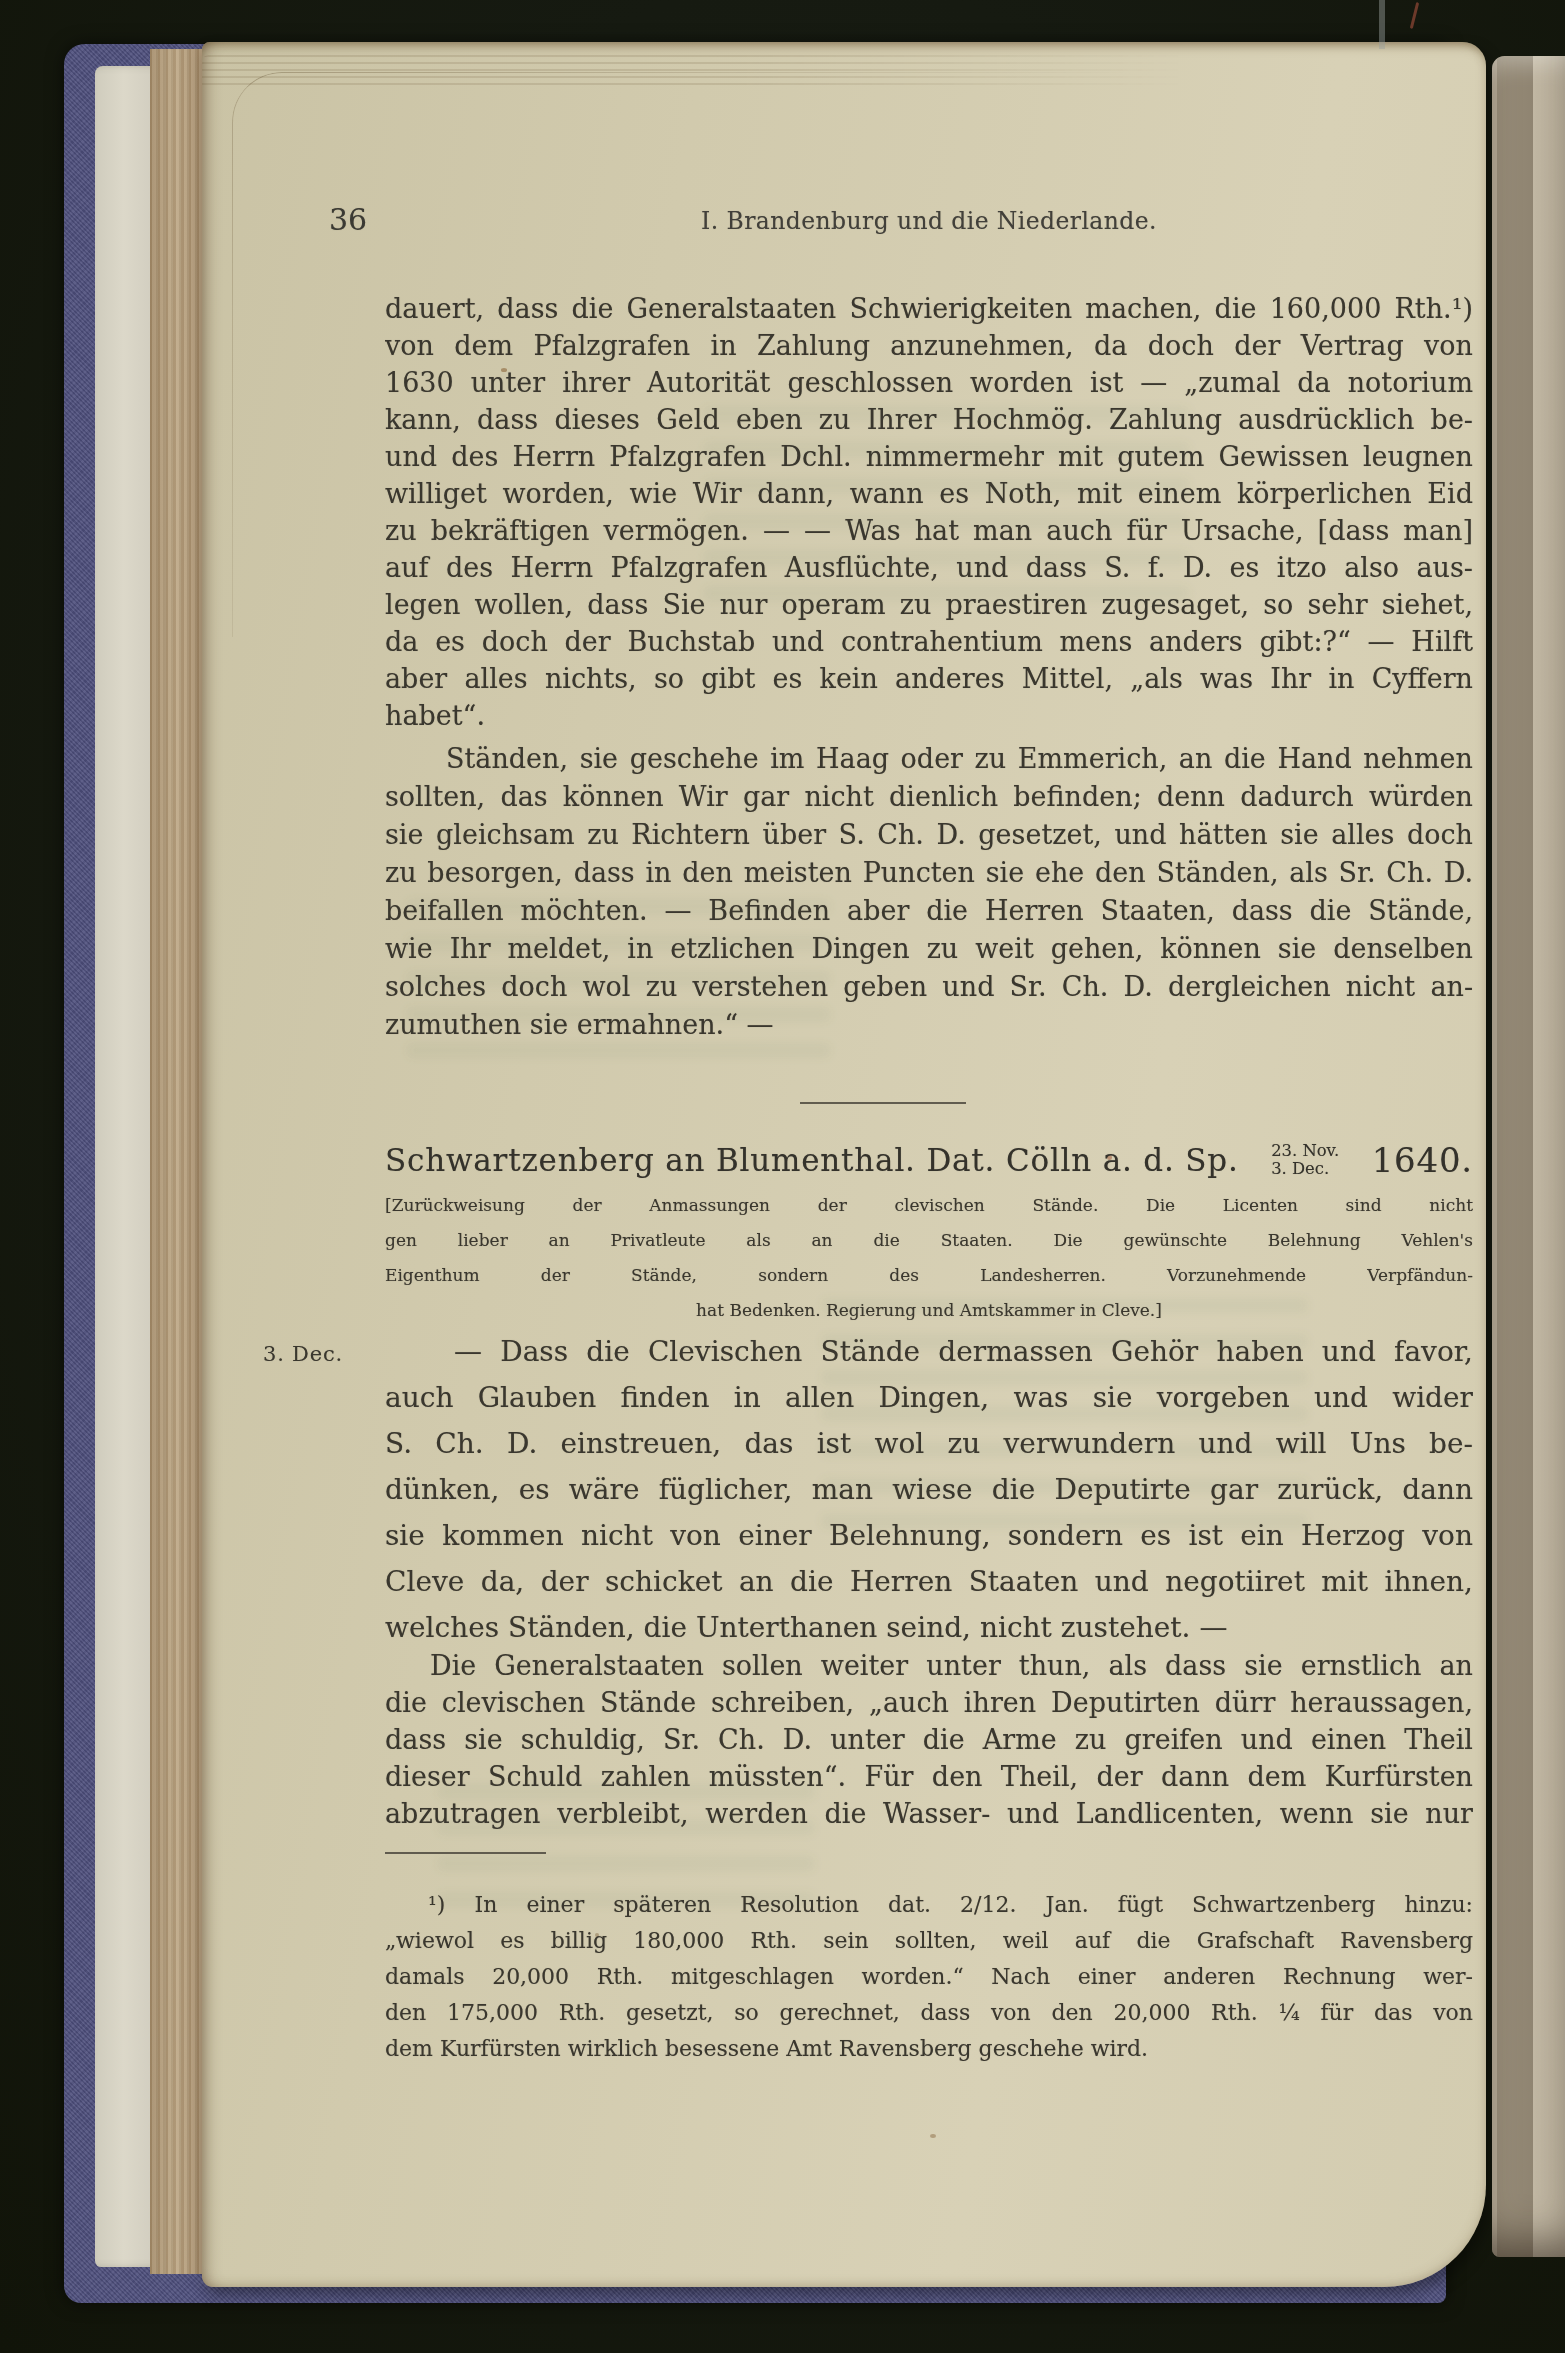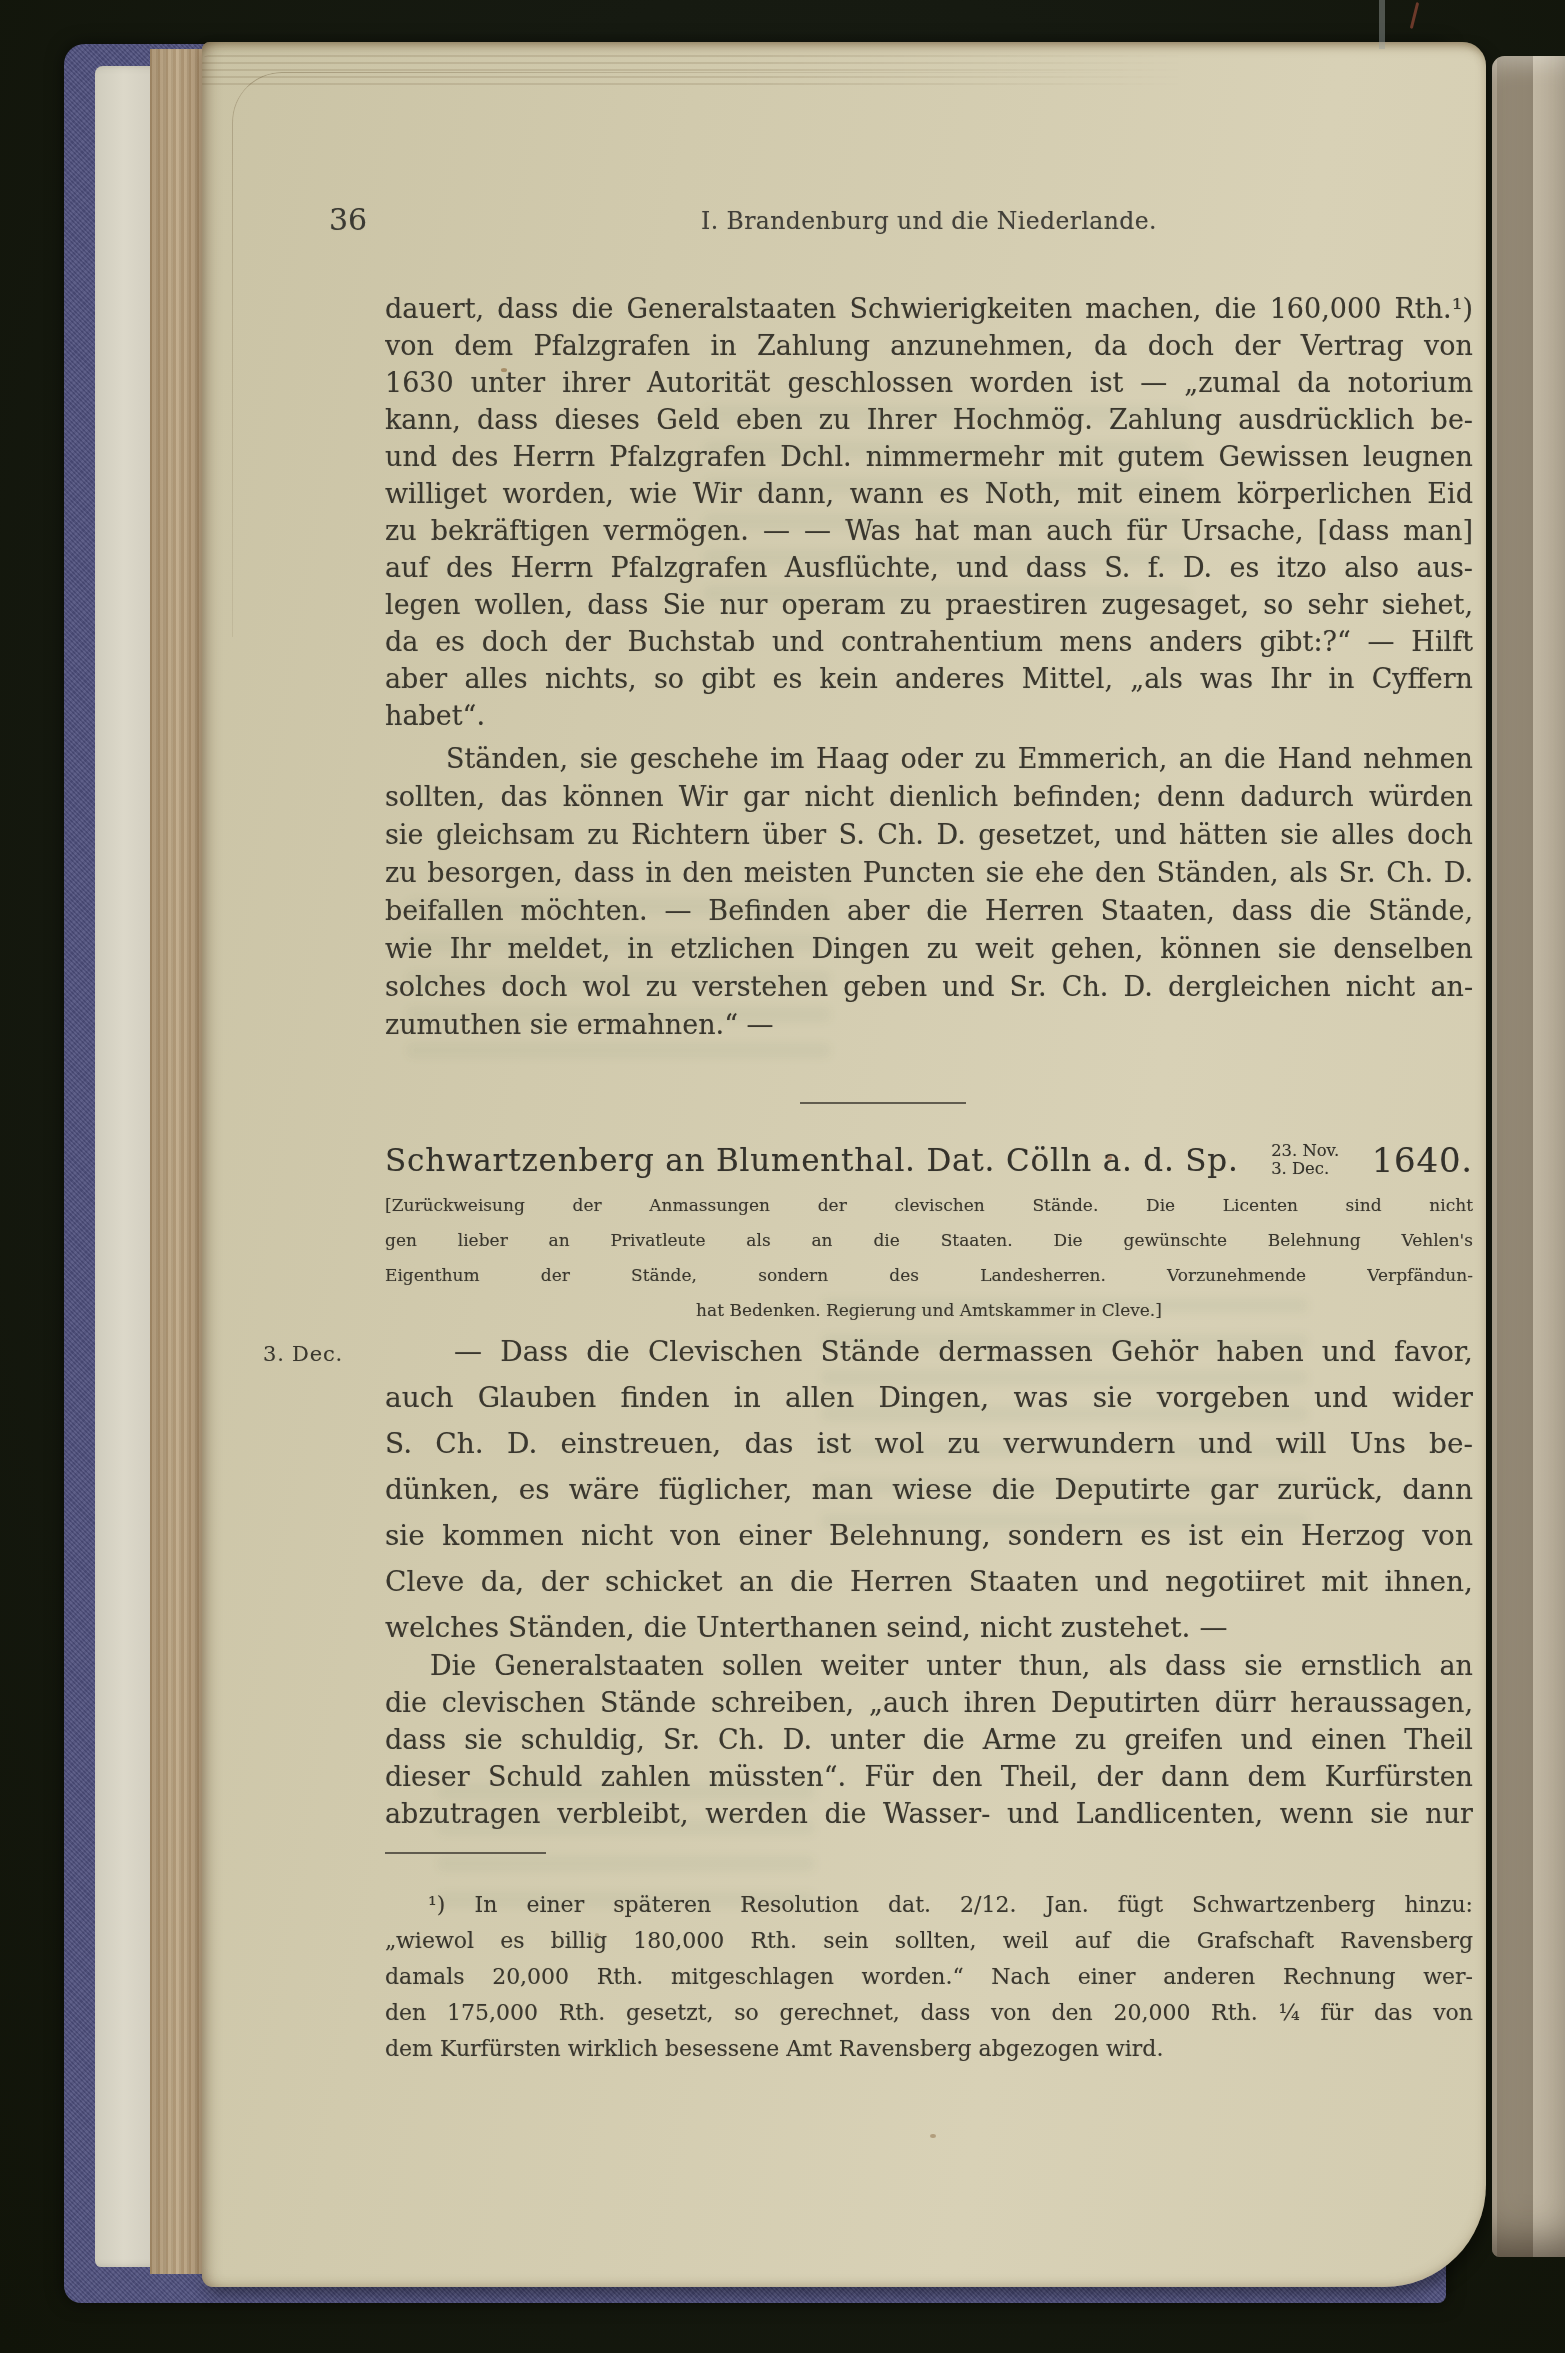--- a/index.html
+++ b/index.html
@@ -184,17 +184,17 @@
     <span class="line">abzutragen verbleibt, werden die Wasser- und Landlicenten, wenn sie nur</span>
   </div>
 
   <div id="fnRule"></div>
 
   <div class="txt col" id="footnote">
     <span class="line">¹) In einer späteren Resolution dat. 2/12. Jan. fügt Schwartzenberg hinzu:</span>
     <span class="line">„wiewol es billig 180,000 Rth. sein sollten, weil auf die Grafschaft Ravensberg</span>
     <span class="line">damals 20,000 Rth. mitgeschlagen worden.“ Nach einer anderen Rechnung wer-</span>
     <span class="line">den 175,000 Rth. gesetzt, so gerechnet, dass von den 20,000 Rth. ¼ für das von</span>
-    <span class="line last">dem Kurfürsten wirklich besessene Amt Ravensberg abgezogen wird.</span>
+    <span class="line last">dem Kurfürsten wirklich besessene Amt Ravensberg geschehe wird.</span>
   </div>
 
 </div>
 
 
 </body></html>

